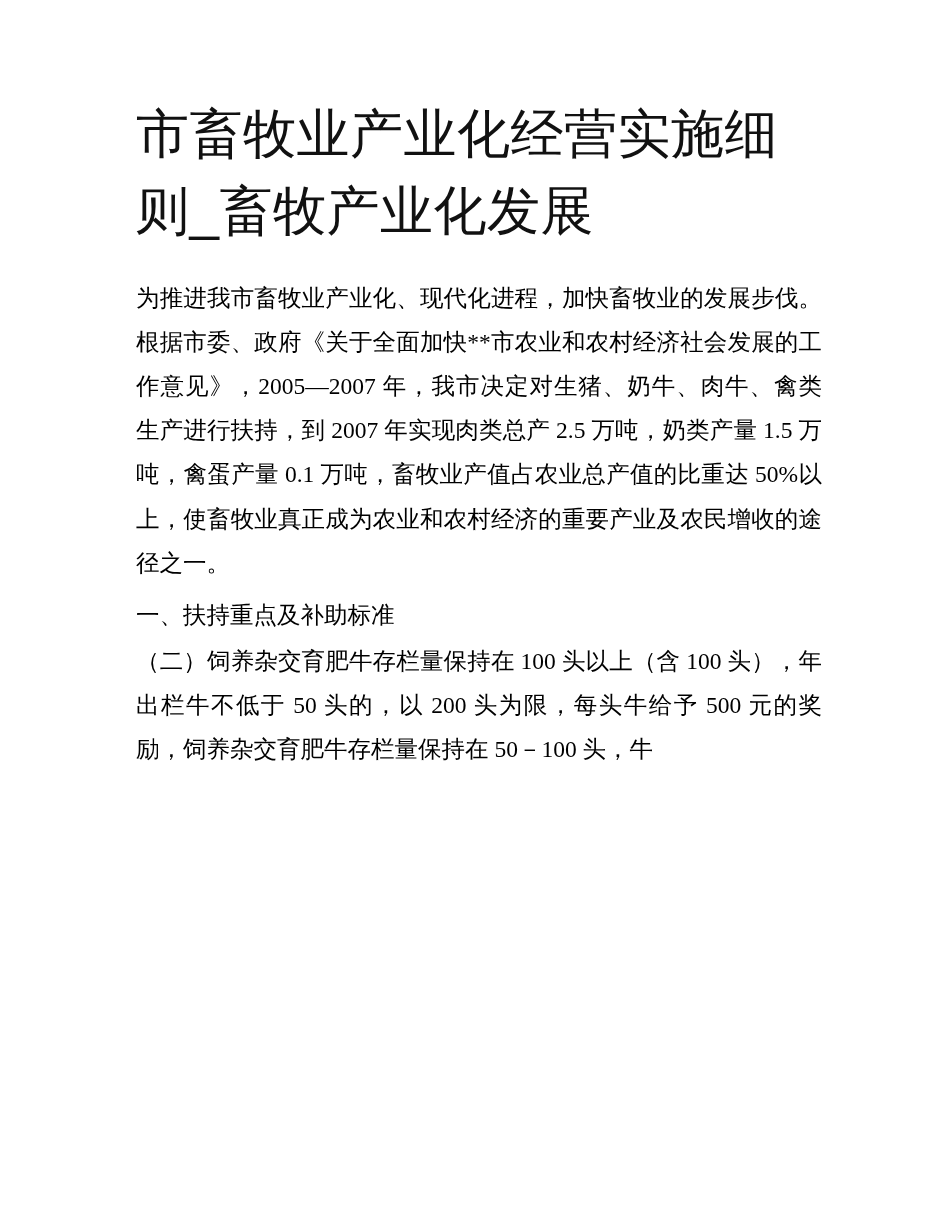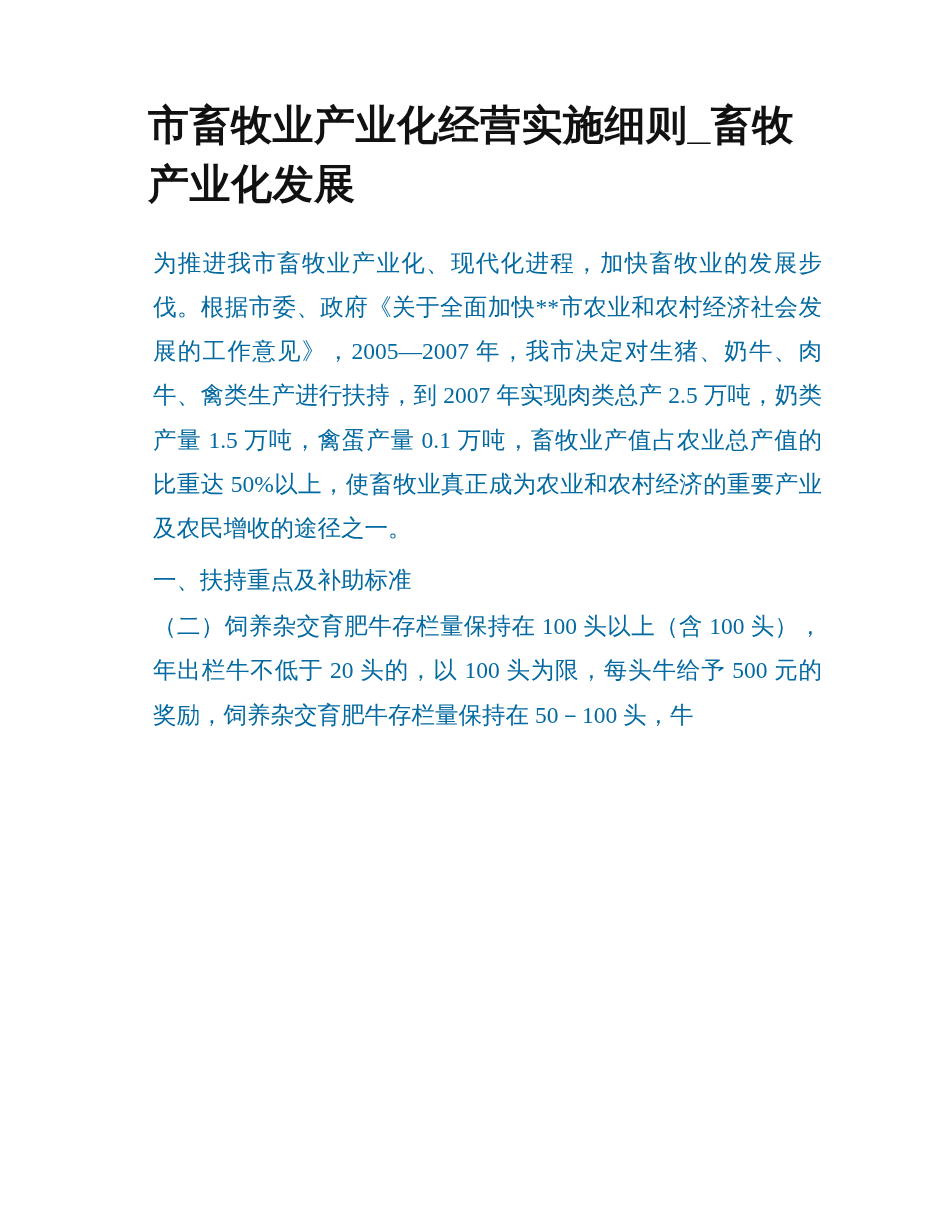--- a/index.html
+++ b/index.html
@@ -17,41 +17,41 @@
   }
   .page {
     box-sizing: border-box;
     width: 950px;
     height: 1229px;
     padding: 96px 128px 0 136px;
     background: #ffffff;
   }
   .doc-title {
     font-family: "Liberation Sans", "DejaVu Sans", sans-serif;
-    font-weight: bold;
-    font-size: 41px;
+    font-weight: normal;
+    font-size: 53px;
     line-height: 1.45;
     letter-spacing: 0.5px;
-    margin: 0 0 26px 12px;
+    margin: 0 0 26px 0;
     color: #111111;
     word-break: break-all;
   }
   .para {
     font-size: 23.5px;
     line-height: 1.88;
-    margin: 0 0 2px 17px;
+    margin: 0 0 2px 0;
     text-align: justify;
     text-justify: inter-ideograph;
     word-break: break-all;
-    color: #0369a1;
+    color: #000000;
   }
   .spacer-sm { height: 6px; }
 </style>
 </head>
 <body>
 
 <div class="page">
   <h1 class="doc-title">市畜牧业产业化经营实施细则_畜牧产业化发展</h1>
   <p class="para">为推进我市畜牧业产业化、现代化进程，加快畜牧业的发展步伐。根据市委、政府《关于全面加快**市农业和农村经济社会发展的工作意见》，2005—2007 年，我市决定对生猪、奶牛、肉牛、禽类生产进行扶持，到 2007 年实现肉类总产 2.5 万吨，奶类产量 1.5 万吨，禽蛋产量 0.1 万吨，畜牧业产值占农业总产值的比重达 50%以上，使畜牧业真正成为农业和农村经济的重要产业及农民增收的途径之一。</p>
   <div class="spacer-sm"></div>
   <p class="para">一、扶持重点及补助标准</p>
-  <p class="para">（二）饲养杂交育肥牛存栏量保持在 100 头以上（含 100 头），年出栏牛不低于 20 头的，以 100 头为限，每头牛给予 500 元的奖励，饲养杂交育肥牛存栏量保持在 50－100 头，牛</p>
+  <p class="para">（二）饲养杂交育肥牛存栏量保持在 100 头以上（含 100 头），年出栏牛不低于 50 头的，以 200 头为限，每头牛给予 500 元的奖励，饲养杂交育肥牛存栏量保持在 50－100 头，牛</p>
 </div>
 
 </body></html>

